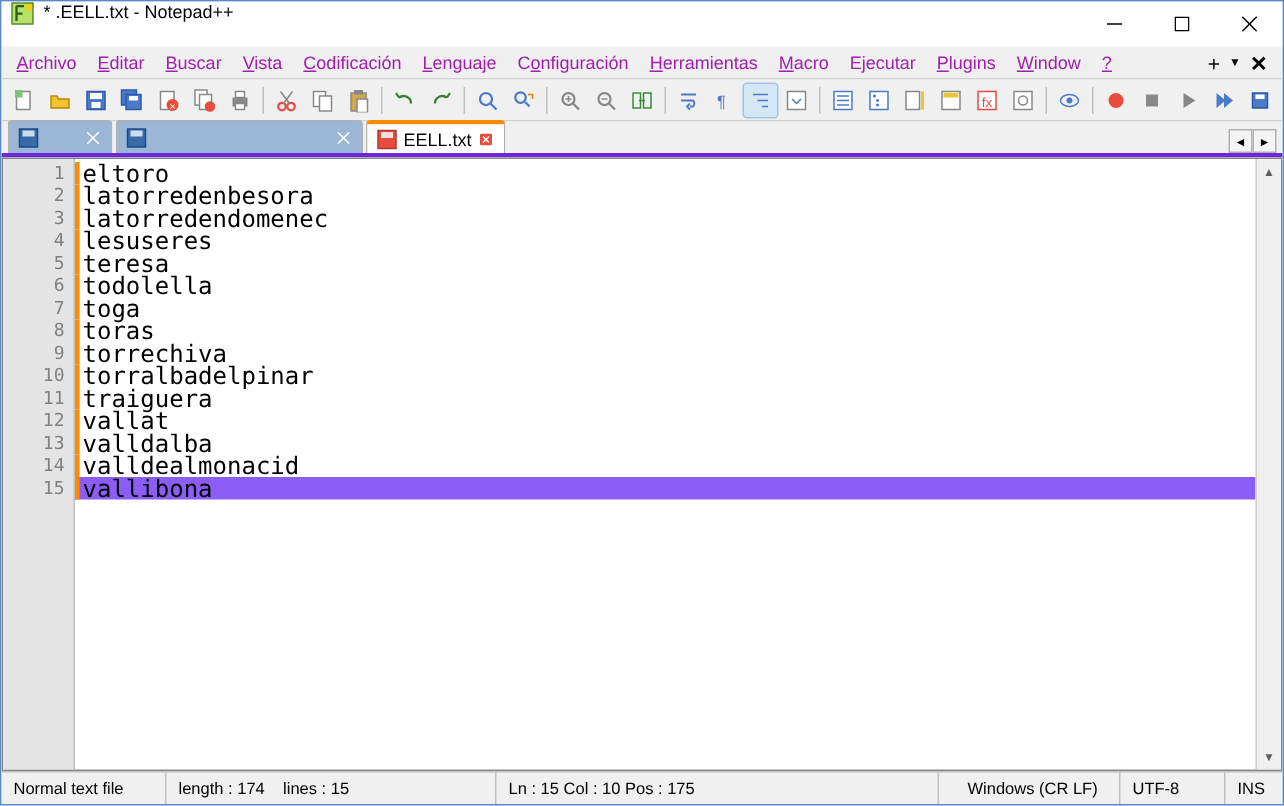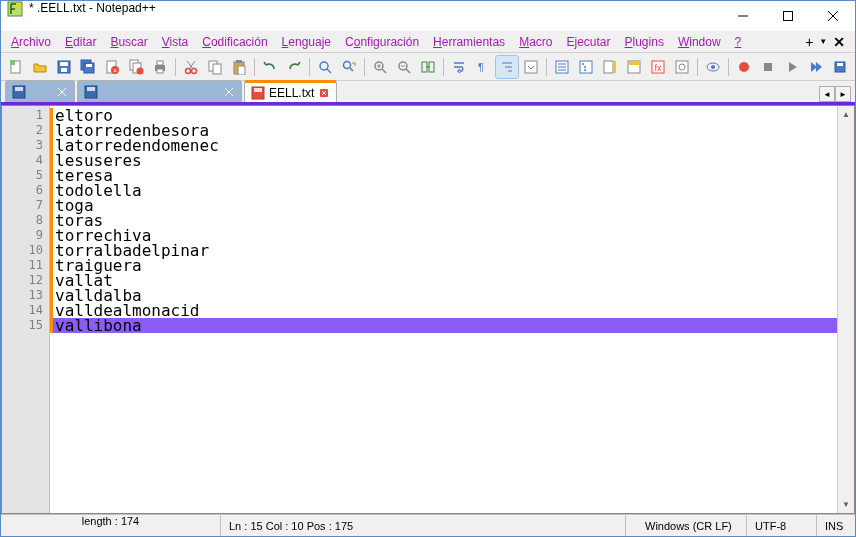--- a/index.html
+++ b/index.html
@@ -437,21 +437,22 @@
         <span class="code-text">vallibona</span>
       </div>
     </div>
   <div class="vscroll">
     <div class="arrow up">▲</div>
     <div class="arrow down">▼</div>
   </div>
 </div>
 
 <div class="statusbar">
-  <div class="status-cell" style="width:220px;flex-direction:column;">
+  <div class="status-cell" style="width:110px;">Normal text file</div>
+  <div class="status-cell" style="width:220px;">
     <span>length : 174</span>&nbsp;&nbsp;&nbsp;&nbsp;
     <span>lines : 15</span>
   </div>
   <div class="status-cell flex">Ln : 15    Col : 10    Pos : 175</div>
   <div class="status-cell" style="width:110px;margin-left:11px;">Windows (CR LF)</div>
   <div class="status-cell" style="width:70px;">UTF-8</div>
   <div class="status-cell" style="width:38px;">INS</div>
 </div>
 
 </body></html>

